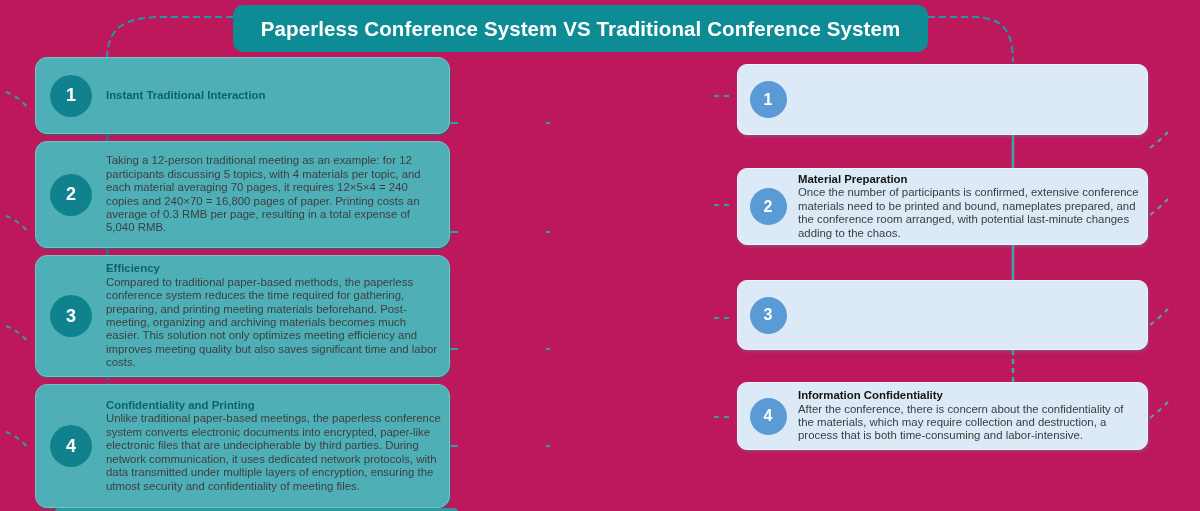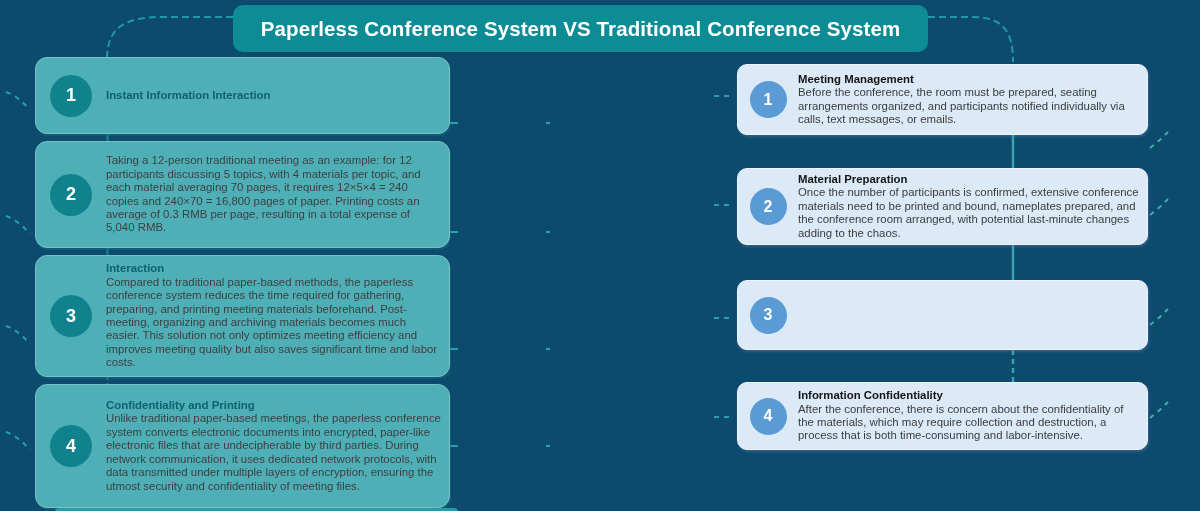--- a/index.html
+++ b/index.html
@@ -1,17 +1,17 @@
 <!DOCTYPE html>
 <html><head>
 <meta charset="utf-8">
 <style>
   html,body{margin:0;padding:0;background:#ffffff;}
   .canvas{
-    position:relative;width:1200px;height:511px;background:#0c4a6e;overflow:hidden;
+    position:relative;width:1200px;height:511px;background:#be185d;overflow:hidden;
     font-family:"Liberation Sans", sans-serif;
   }
   svg.connectors{position:absolute;left:0;top:0;z-index:1;}
   .title-banner{
     position:absolute;left:233px;top:5px;width:695px;height:47px;z-index:3;
     background:#0e8c96;border-radius:10px;display:flex;align-items:center;justify-content:center;
   }
   .title-banner span{color:#ffffff;font-weight:bold;font-size:20.5px;letter-spacing:.1px;}
   .card{
     position:absolute;z-index:2;display:flex;align-items:center;border-radius:12px;
@@ -90,57 +90,53 @@
 
   <div class="title-banner">
     <span>Paperless Conference System VS Traditional Conference System</span>
   </div>
 
   <div class="card lcard l1">
     <div class="num-col">
       <div class="num-circle">1</div>
     </div>
     <div class="txt-col">
-      <div class="card-title">Instant Information Interaction</div>
+      <div class="card-title">Instant Traditional Interaction</div>
     </div>
   </div>
   <div class="card lcard l2">
     <div class="num-col">
       <div class="num-circle">2</div>
     </div>
     <div class="txt-col">
       <div class="card-body">Taking a 12-person traditional meeting as an example: for 12 participants discussing 5 topics, with 4 materials per topic, and each material averaging 70 pages, it requires 12×5×4 = 240 copies and 240×70 = 16,800 pages of paper. Printing costs an average of 0.3 RMB per page, resulting in a total expense of 5,040 RMB.</div>
     </div>
   </div>
   <div class="card lcard l3">
     <div class="num-col">
       <div class="num-circle">3</div>
     </div>
     <div class="txt-col">
-      <div class="card-title">Interaction</div>
+      <div class="card-title">Efficiency</div>
       <div class="card-body">Compared to traditional paper-based methods, the paperless conference system reduces the time required for gathering, preparing, and printing meeting materials beforehand. Post-meeting, organizing and archiving materials becomes much easier. This solution not only optimizes meeting efficiency and improves meeting quality but also saves significant time and labor costs.</div>
     </div>
   </div>
   <div class="card lcard l4">
     <div class="num-col">
       <div class="num-circle">4</div>
     </div>
     <div class="txt-col">
       <div class="card-title">Confidentiality and Printing</div>
       <div class="card-body">Unlike traditional paper-based meetings, the paperless conference system converts electronic documents into encrypted, paper-like electronic files that are undecipherable by third parties. During network communication, it uses dedicated network protocols, with data transmitted under multiple layers of encryption, ensuring the utmost security and confidentiality of meeting files.</div>
     </div>
   </div>
 
   <div class="card rcard r1">
     <div class="num-col">
       <div class="num-circle">1</div>
-    </div>
-    <div class="txt-col">
-      <div class="card-title">Meeting Management</div>
-      <div class="card-body">Before the conference, the room must be prepared, seating arrangements organized, and participants notified individually via calls, text messages, or emails.</div>
     </div>
   </div>
   <div class="card rcard r2">
     <div class="num-col">
       <div class="num-circle">2</div>
     </div>
     <div class="txt-col">
       <div class="card-title">Material Preparation</div>
       <div class="card-body">Once the number of participants is confirmed, extensive conference materials need to be printed and bound, nameplates prepared, and the conference room arranged, with potential last-minute changes adding to the chaos.</div>
     </div>

